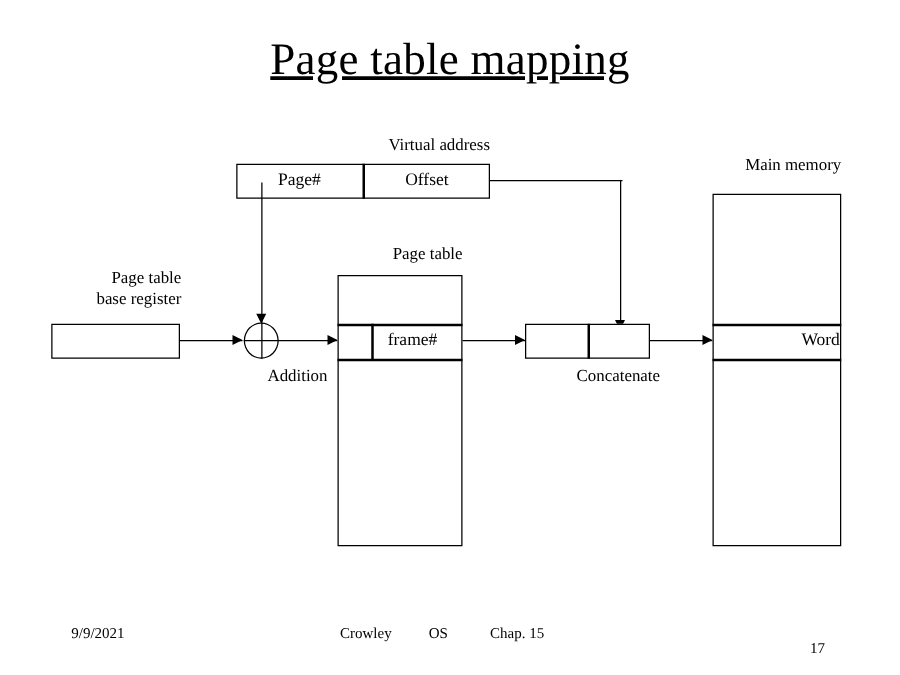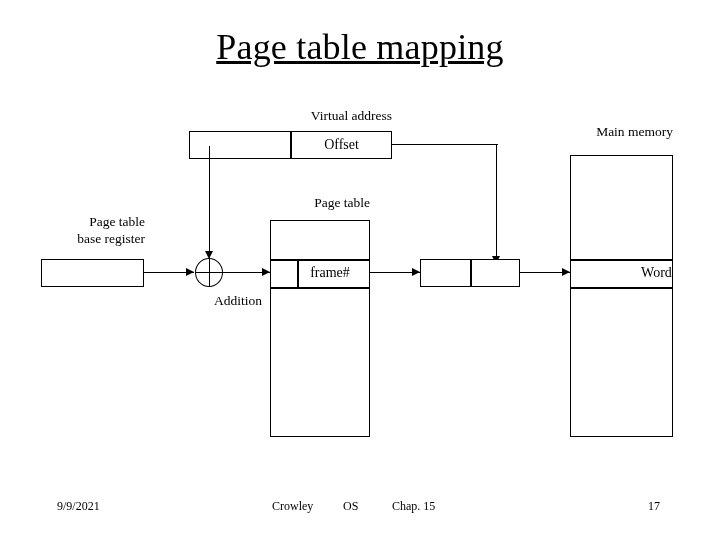--- a/index.html
+++ b/index.html
@@ -123,34 +123,35 @@
     height: 18px;
     font-family: "Liberation Serif", "DejaVu Serif", serif;
     font-size: 12px;
     line-height: 18px;
   }
   .foot-item { position: absolute; white-space: nowrap; }
   #foot-date  { left: 57px;  }
   #foot-author{ left: 272px; }
   #foot-course{ left: 343px; }
   #foot-chap  { left: 392px; }
-  #foot-page  { left: 648px; }
+  #foot-page  { left: 648px; margin-top: 12px; }
 </style>
 </head>
 <body>
 
 <div id="slide">
 
   <div id="slide-title">Page table mapping</div>
 
   <div class="dlabel" style="left:189px; top:108px; width:203px;">Virtual address</div>
 
   <div class="dbox" style="left:189px; top:131px; width:203px; height:28px;"></div>
 
   <div class="divider-v" style="left:290px; top:131px; height:28px;"></div>
+  <div class="cell-text" style="left:189px; top:137px; width:101px;">Page#</div>
   <div class="cell-text" style="left:291px; top:137px; width:101px;">Offset</div>
 
   <div class="vline" style="left:209px; top:146px; height:112px;"></div>
   <div class="arrow-d" style="left:205px; top:251px;"></div>
 
   <div class="hline" style="left:392px; top:144px; width:106px;"></div>
   <div class="vline" style="left:496px; top:144px; height:118px;"></div>
   <div class="arrow-d" style="left:492px; top:256px;"></div>
 
   <div class="dlabel" style="left:41px; top:214px; width:104px;">Page table</div>
@@ -178,20 +179,21 @@
   <div class="cell-text" style="left:270px; top:265px; width:27px;"></div>
   <div class="cell-text" style="left:298px; top:265px; width:64px;">frame#</div>
 
   <div class="hline" style="left:370px; top:272px; width:52px;"></div>
   <div class="arrow-r" style="left:412px; top:268px;"></div>
 
   <div class="dbox" style="left:420px; top:259px; width:100px; height:28px;"></div>
   <div class="divider-v" style="left:470px; top:259px; height:28px;"></div>
   <div class="cell-text" style="left:420px; top:265px; width:50px;"></div>
   <div class="cell-text" style="left:471px; top:265px; width:49px;"></div>
+  <div class="dlabel" style="left:412px; top:293px; width:116px;">Concatenate</div>
 
   <div class="hline" style="left:520px; top:272px; width:50px;"></div>
   <div class="arrow-r" style="left:562px; top:268px;"></div>
 
   <div class="dlabel" style="left:570px; top:124px; width:103px;">Main memory</div>
   <div class="dbox" style="left:570px; top:155px; width:103px; height:282px;"></div>
   <div class="divider-h" style="left:570px; top:259px; width:103px;"></div>
   <div class="divider-h" style="left:570px; top:287px; width:103px;"></div>
   <div class="cell-text" style="left:570px; top:265px; width:103px;margin-left:35px;">Word</div>
 

